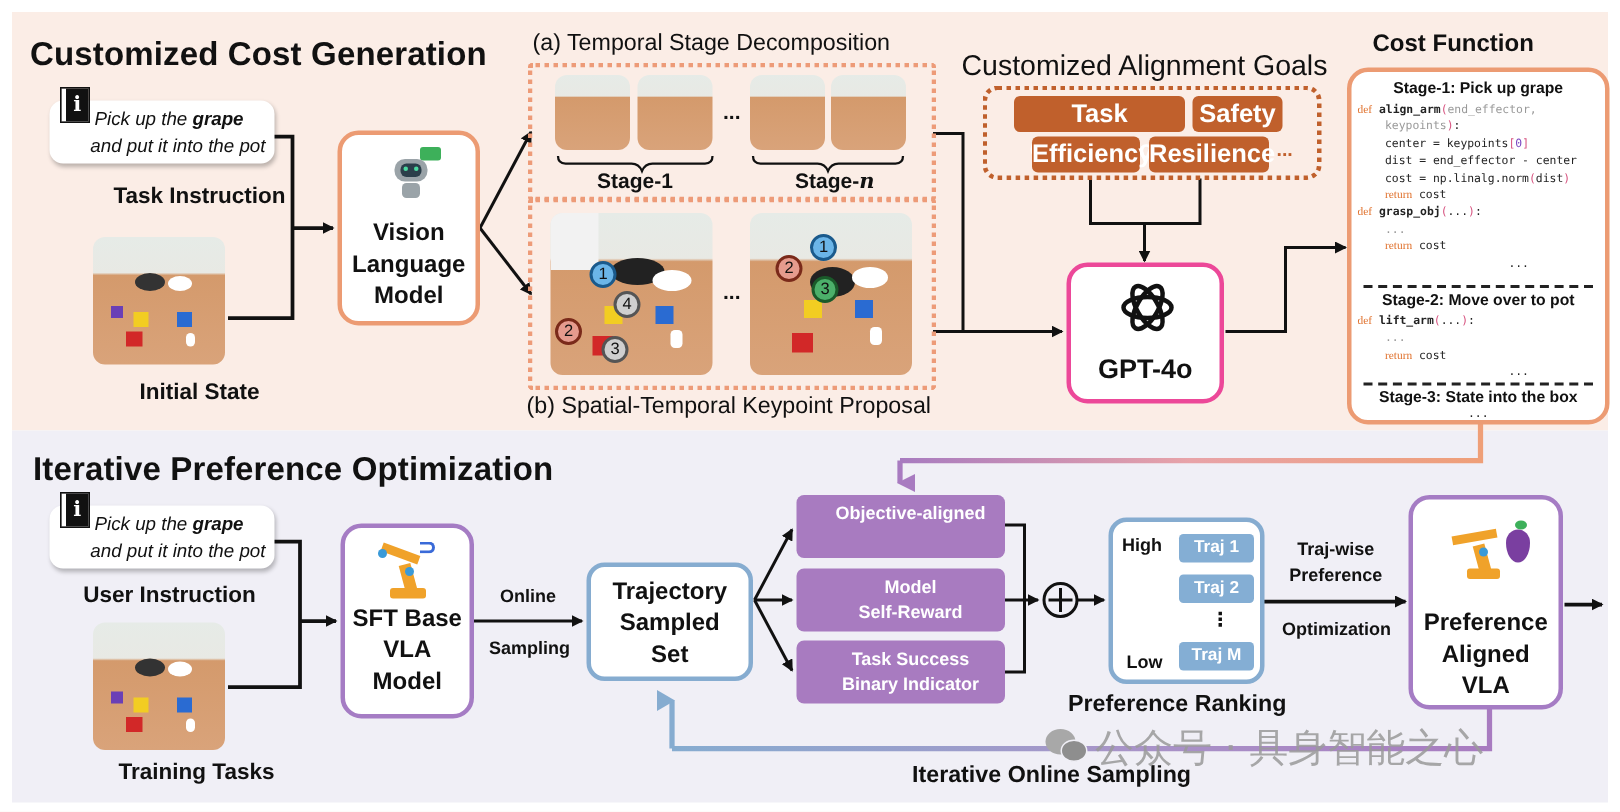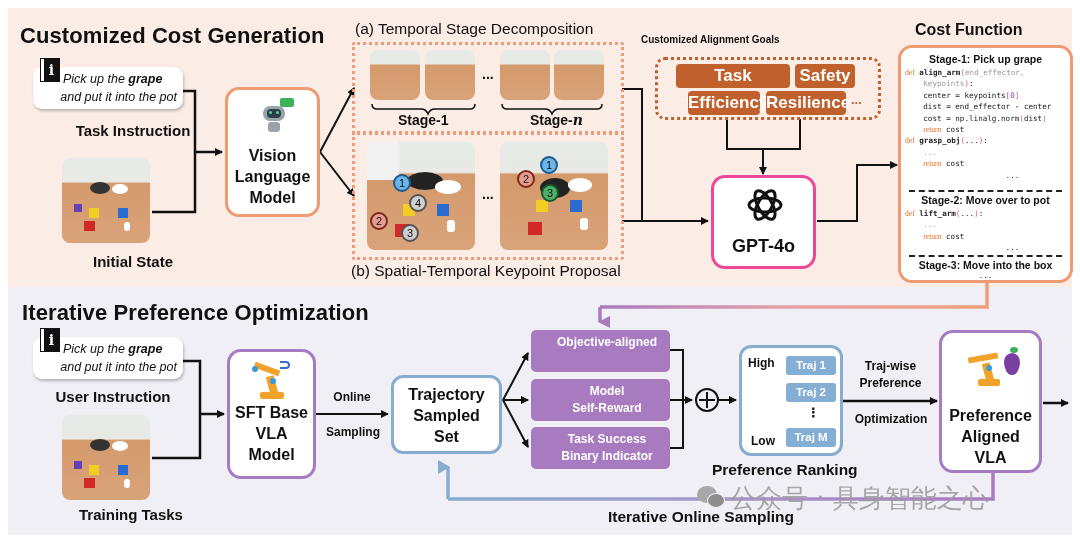--- a/index.html
+++ b/index.html
@@ -227,21 +227,21 @@
   <div class="obj" style="left:36px; top:58px; width:12px; height:12px; background:#f2cd22;"></div>
   <div class="obj" style="left:70px; top:58px; width:12px; height:12px; background:#2a6bd2;"></div>
   <div class="obj" style="left:28px; top:80px; width:14px; height:13px; background:#d22828;"></div>
   <div class="obj" style="left:80px; top:76px; width:8px; height:12px; background:#fff; border-radius:3px;"></div>
   <div class="kp" style="left:40px; top:14px; background:#6bb5e8; border-color:#1a5a8c;">1</div>
   <div class="kp" style="left:17px; top:28px; background:#e59b8e; border-color:#7a2a1a;">2</div>
   <div class="kp" style="left:41px; top:42px; background:#4cb06a; border-color:#1a5a2a;">3</div>
 </div>
 <div class="abs" style="left:351px; top:262px; font-size:15.5px; white-space:nowrap;">(b) Spatial-Temporal Keypoint Proposal</div>
 
-<div class="abs" style="left:641px; top:34px; font-weight:bold; font-size:10px; white-space:nowrap;">Customized Alignment Goals</div>
+<div class="abs" style="left:641px; top:34px; font-weight:normal; font-size:19px; white-space:nowrap;">Customized Alignment Goals</div>
 <div class="abs dotted-box-dark" style="left:655px; top:57px; width:226px; height:63px;"></div>
 <div class="abs goal-chip" style="left:676px; top:64px; width:114px;">Task Completion</div>
 <div class="abs goal-chip" style="left:795px; top:64px; width:60px;">Safety</div>
 <div class="abs goal-chip" style="left:688px; top:91px; width:72px;">Efficiency</div>
 <div class="abs goal-chip" style="left:766px; top:91px; width:80px;">Resilience</div>
 <div class="abs" style="left:851px; top:92px; font-size:13px; font-weight:bold; color:#c0602c;">...</div>
 
 <div class="abs box-orange-dark" style="left:711px; top:175px; width:105px; height:94px;">
   <svg style="position:absolute; left:30px; top:6px;" width="42" height="42" viewBox="0 0 42 42">
     <g fill="none" stroke="#111" stroke-width="3">
@@ -266,21 +266,21 @@
 <span>    </span><span class="dim">...</span>
 <span>    </span><span class="kw">return</span><span> cost</span>
 <span>                      </span><span>...</span></div>
   <div class="dash-sep" style="position:absolute; left:8px; right:8px; top:142px;"></div>
   <div class="stage-h" style="position:absolute; left:0; right:0; top:146px;">Stage-2: Move over to pot</div>
   <div class="code" style="position:absolute; left:4px; top:160px;"><span class="kw">def</span><b> lift_arm</b><span class="par">(</span><span>...</span><span class="par">)</span>:
 <span>    </span><span class="dim">...</span>
 <span>    </span><span class="kw">return</span><span> cost</span>
 <span>                      </span><span>...</span></div>
   <div class="dash-sep" style="position:absolute; left:8px; right:8px; top:207px;"></div>
-  <div class="stage-h" style="position:absolute; left:0; right:0; top:211px;">Stage-3: Move into the box</div>
+  <div class="stage-h" style="position:absolute; left:0; right:0; top:211px;">Stage-3: State into the box</div>
   <div class="code" style="position:absolute; left:0; right:0; top:222px; text-align:center;">...</div>
 </div>
 
 <div class="abs section-title" style="left:22px; top:300px;">Iterative Preference Optimization</div>
 
 <div class="abs bubble" style="left:33px; top:337px;">
   <span class="info-icon">i</span>
   <div class="line1"><span>Pick up the </span><b>grape</b></div>
   <div style="text-align:right;">and put it into the pot</div>
 </div>

